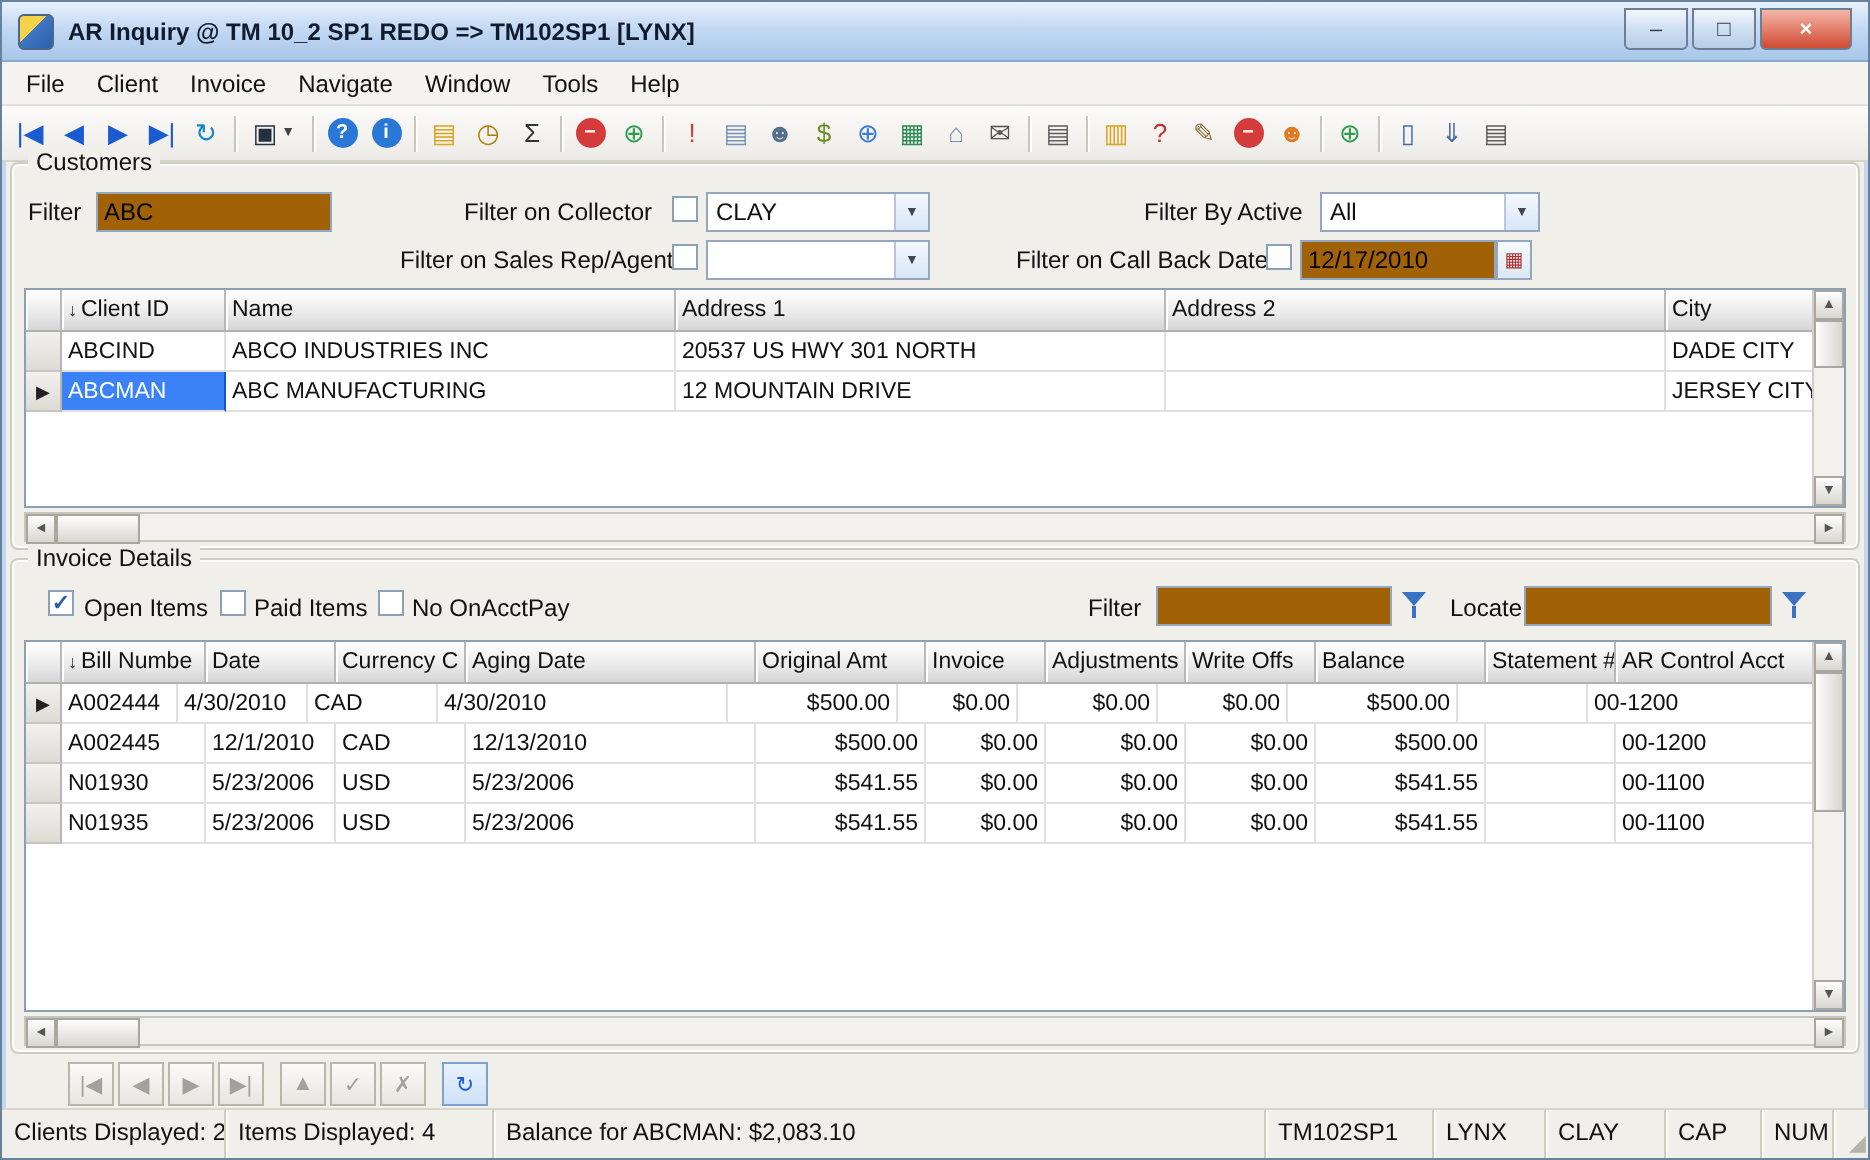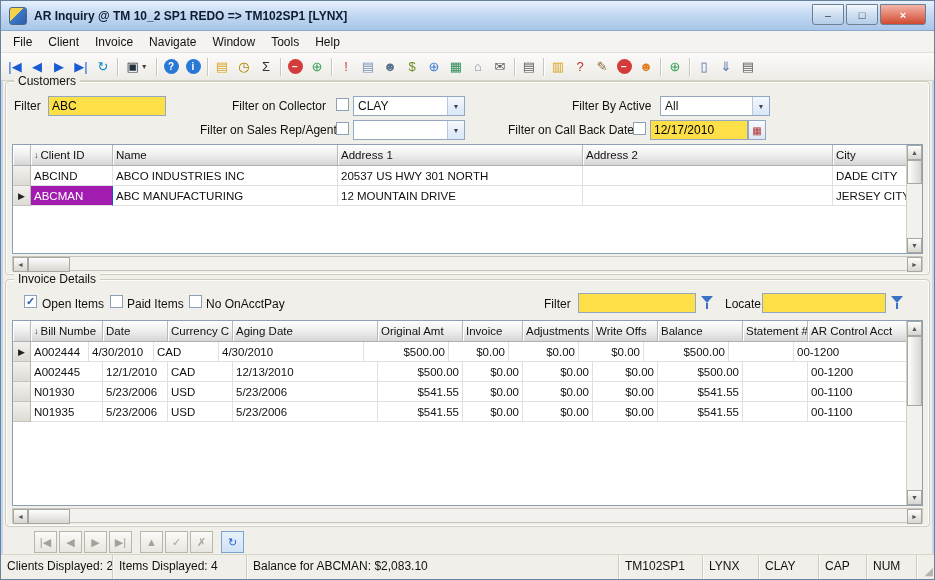--- a/index.html
+++ b/index.html
@@ -21,40 +21,40 @@
   .tb-btn.circle .glyph{width:15px;height:15px;border-radius:50%;color:#fff;font-size:10px;font-weight:bold;display:flex;align-items:center;justify-content:center;}
   .tb-btn.dd-btn{width:32px;}
   .ddarrow{font-size:7px;color:#444;margin-left:2px;}
   .tb-sep{width:1px;height:18px;background:#c9c6bd;box-shadow:1px 0 0 #ffffff;margin:0 3px;}
   
   .groupbox{position:absolute;left:4px;right:4px;border:1px solid #cfccc0;border-radius:4px;box-shadow:inset 0 0 0 1px #fdfdfb;}
   #customers-group{top:80px;height:192px;}
   #invoice-group{top:278px;height:246px;}
   .group-label{position:absolute;top:-8px;left:8px;background:#f0efe9;padding:0 4px;}
   .lbl{position:absolute;white-space:nowrap;}
-  .txt{position:absolute;height:20px;border:1px solid #94a7c0;background:#fde047;padding:0 3px;font:inherit;box-sizing:border-box;}
+  .txt{position:absolute;height:20px;border:1px solid #94a7c0;background:#a16207;padding:0 3px;font:inherit;box-sizing:border-box;}
   .combo{position:absolute;height:20px;border:1px solid #94a7c0;background:#fff;box-sizing:border-box;display:flex;align-items:center;}
   .combo .val{flex:1;padding:0 4px;overflow:hidden;white-space:nowrap;}
   .combo .dd{width:17px;height:100%;background:linear-gradient(#f4f8fd,#d8e6f6);border-left:1px solid #b7c8de;display:flex;align-items:center;justify-content:center;font-size:7px;color:#445;box-sizing:border-box;}
   .cb{position:absolute;width:13px;height:13px;border:1px solid #8ca0b8;background:#fff;display:flex;align-items:center;justify-content:center;font-size:11px;font-weight:bold;color:#2a5db0;box-sizing:border-box;}
   .cal-btn{position:absolute;width:18px;height:20px;border:1px solid #94a7c0;background:linear-gradient(#f7fafd,#dce8f5);font-size:10px;color:#b03030;padding:0;box-sizing:border-box;display:flex;align-items:center;justify-content:center;}
   .funnel{position:absolute;width:16px;height:16px;}
   .funnel::before{content:"";position:absolute;left:1px;top:2px;border:6px solid transparent;border-top:7px solid #3a72c4;}
   .funnel::after{content:"";position:absolute;left:6px;top:9px;width:2px;height:6px;background:#3a72c4;}
   
   .grid{position:absolute;background:#fff;border:1px solid #8ca0b4;font-size:11.5px;box-sizing:border-box;}
   .grid-inner{position:absolute;left:0;top:0;right:15px;bottom:0;overflow:hidden;background:#fff;}
   .grid-head{display:flex;height:20px;background:linear-gradient(#ffffff,#ececec 55%,#d5d5d5);border-bottom:1px solid #b0b0b0;}
   .hcell{box-sizing:border-box;border-right:1px solid #b8b8b8;box-shadow:inset 1px 1px 0 #fff;padding:0 3px;white-space:nowrap;overflow:hidden;display:flex;align-items:center;flex:none;}
   .hcell.selh{width:18px;}
   .sort{font-size:9px;margin-right:2px;color:#333;}
   .grid-row{display:flex;height:20px;}
   .cell{box-sizing:border-box;border-right:1px solid #e0e0e0;border-bottom:1px solid #e0e0e0;padding:0 3px;white-space:nowrap;overflow:hidden;display:flex;align-items:center;flex:none;}
   .cell.right{justify-content:flex-end;}
-  .cell.focused{background:#a21caf;color:#fff;border-right-color:#1254cd;}
+  .cell.focused{background:#3b82f6;color:#fff;border-right-color:#1254cd;}
   .cell.selc{width:18px;background:linear-gradient(#f2f1ee,#dddbd4);border-right:1px solid #b8b6ae;border-bottom:1px solid #c6c4bc;color:#222;font-size:9px;justify-content:center;padding:0;}
   
   .vscroll{position:absolute;top:0;right:0;bottom:0;width:15px;background:#f2f1ee;border-left:1px solid #d0cec6;display:flex;flex-direction:column;}
   .hscroll{position:absolute;height:15px;background:#f2f1ee;border:1px solid #c8c5bc;display:flex;box-sizing:border-box;}
   .sb-btn{flex:none;width:15px;height:15px;background:linear-gradient(#fdfdfd,#d8d6d0);border:1px solid #a8a69e;display:flex;align-items:center;justify-content:center;font-size:7px;color:#555;box-sizing:border-box;}
   .sb-thumb{flex:none;background:linear-gradient(90deg,#fdfdfd,#d8d6d0);border:1px solid #a8a69e;box-sizing:border-box;}
   .vthumb{width:15px;}
   .hthumb{width:42px;height:15px;background:linear-gradient(#fdfdfd,#d8d6d0);}
   .sb-space{flex:1;}
   
@@ -421,17 +421,17 @@
       <div class="nav-btn enabled" style="margin-left: 6px;">↻</div>
     </div>
   <div class="statusbar">
       <div class="sb-panel" style="width: 112px;">Clients Displayed: 2</div>
       <div class="sb-panel" style="width: 134px;">Items Displayed: 4</div>
       <div class="sb-panel" style="flex: 1 1 0%;">Balance for ABCMAN: $2,083.10</div>
       <div class="sb-panel" style="width: 84px;">TM102SP1</div>
       <div class="sb-panel" style="width: 56px;">LYNX</div>
       <div class="sb-panel" style="width: 60px;">CLAY</div>
       <div class="sb-panel" style="width: 48px;">CAP</div>
-      <div class="sb-panel" style="width: 50px;">NUM</div>
+      <div class="sb-panel" style="width: 36px;">NUM</div>
       <div class="grip">◢</div>
     </div>
 
 </div>
 
 </body></html>

